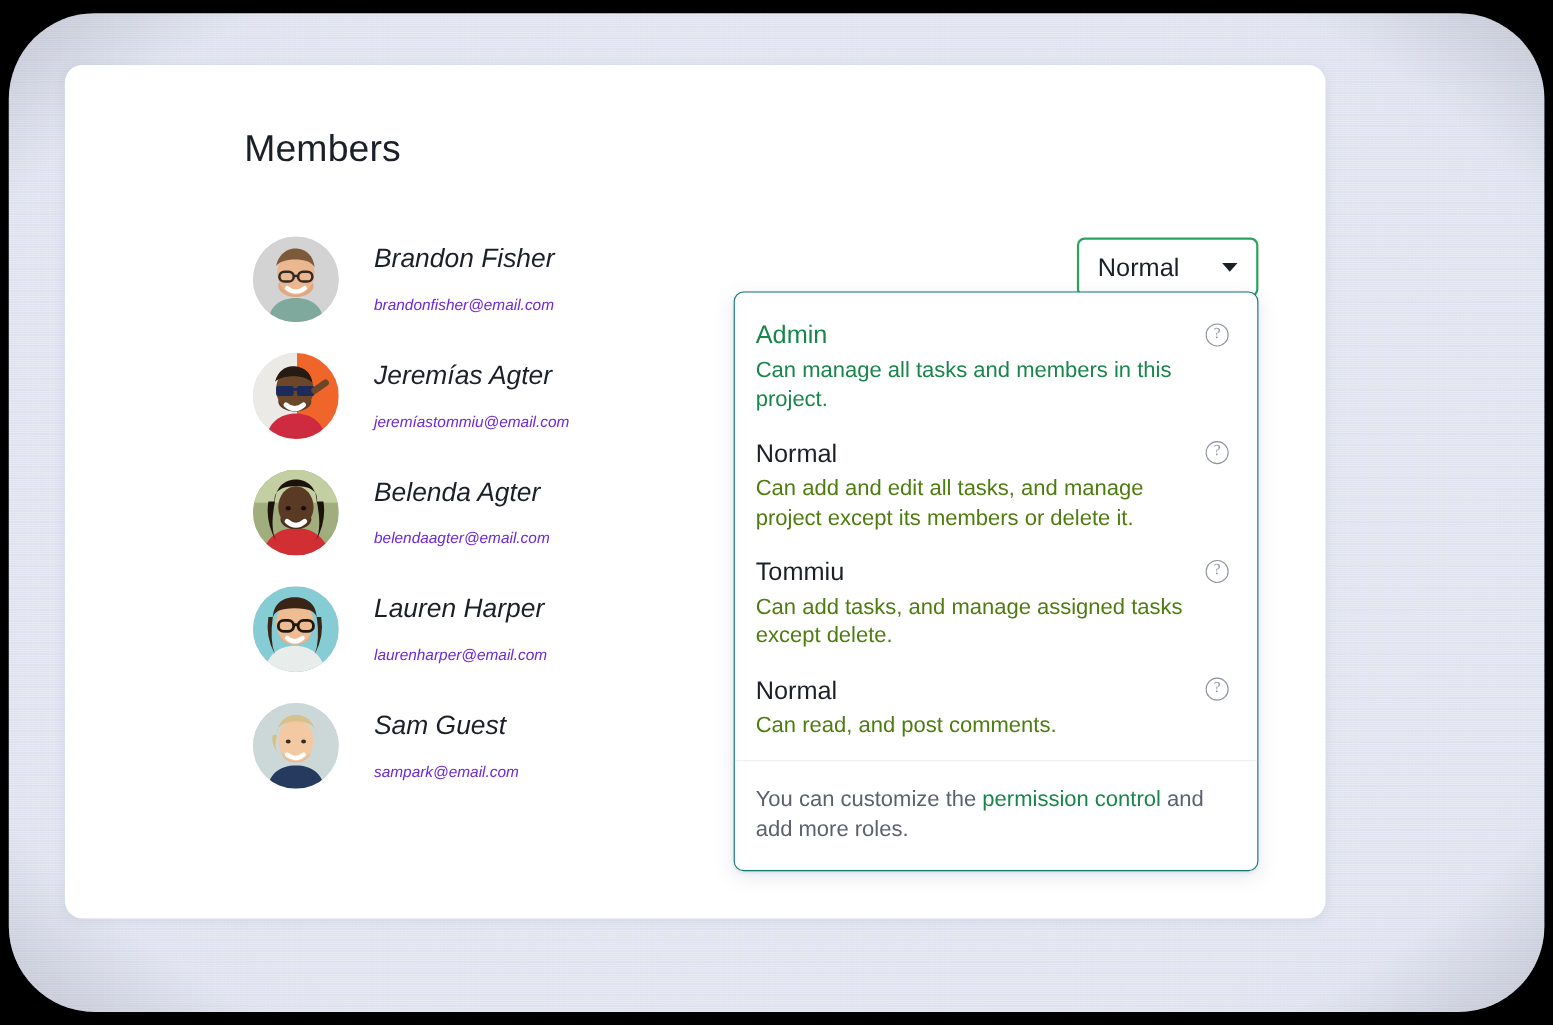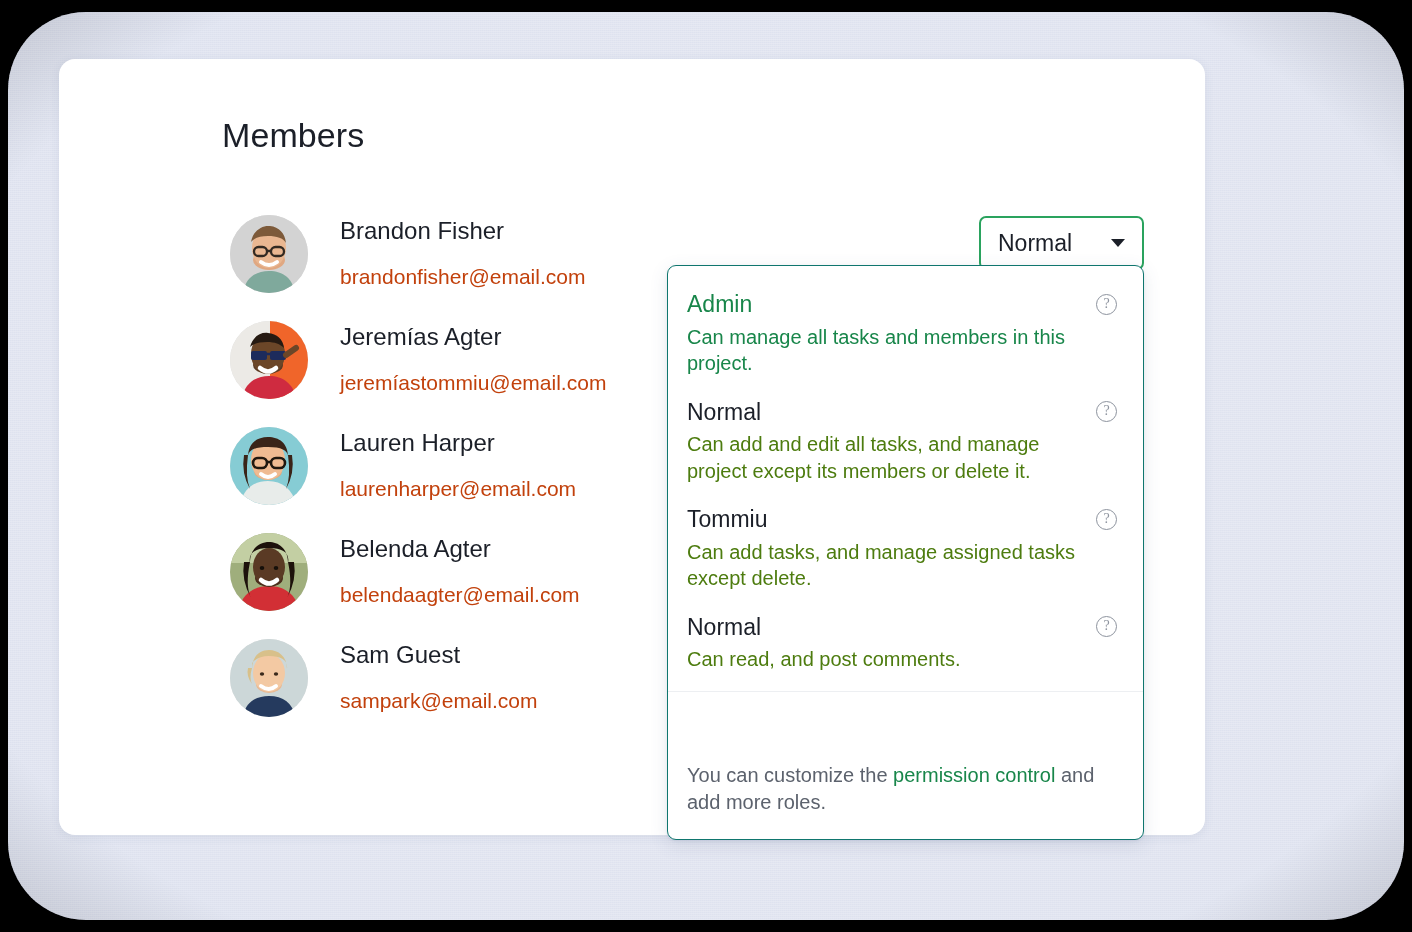--- a/index.html
+++ b/index.html
@@ -88,30 +88,31 @@
     position: relative;
     background: #dcdcdc;
   }
   .avatar svg { display: block; width: 78px; height: 78px; }
 
   .member-text {
     margin-left: 32px;
     display: flex;
     flex-direction: column;
     justify-content: center;
+    font-style: italic;
   }
   .member-name {
     font-size: 24px;
     color: #1b1f28;
     line-height: 1.28;
     white-space: nowrap;
   }
   .member-email {
-    font-size: 21px;
-    color: #c2410c;
+    font-size: 14px;
+    color: #6d28d9;
     line-height: 1.35;
     margin-top: 16px;
     white-space: nowrap;
   }
 
   
   #role-select {
     position: absolute;
     left: 920px; top: 157px;
     width: 165px; height: 54px;
@@ -200,21 +201,20 @@
   }
 
   .menu-footer {
     padding: 22px 26px 24px 19px;
   }
   .menu-footer p {
     font-size: 20px;
     color: #5c626d;
     line-height: 1.34;
     max-width: 420px;
-    margin-top: 48px;
   }
   .menu-footer a {
     color: #18864a;
     text-decoration: none;
     cursor: pointer;
   }
 </style>
 </head>
 <body>
 
@@ -268,20 +268,42 @@
       </div>
       <div class="member-text">
         <div class="member-name">Jeremías Agter</div>
         <div class="member-email">jeremíastommiu@email.com</div>
       </div>
     </div>
 
     <div class="member-row">
       <div class="avatar">
         <svg viewBox="0 0 78 78" xmlns="http://www.w3.org/2000/svg">
+          <rect width="78" height="78" fill="#9fae7c"></rect>
+          <rect y="0" width="78" height="30" fill="#c3cfa3"></rect>
+          <path d="M8 78c4-17 16-25 31-25s27 8 31 25z" fill="#d22f35"></path>
+          <ellipse cx="39" cy="45" rx="14" ry="9" fill="#4a2e1d"></ellipse>
+          <ellipse cx="39" cy="34" rx="16" ry="19" fill="#5a3a24"></ellipse>
+          <path d="M20 30c0-15 10-21 19-21s19 6 19 21c2-10-5-15-19-15s-21 5-19 15z" fill="#1d120b"></path>
+          <path d="M20 29q-5 24 1 36-10-18-7-36z" fill="#1d120b"></path>
+          <path d="M58 29q5 24-1 36 10-18 7-36z" fill="#1d120b"></path>
+          <path d="M31 47q8 7 16 0" stroke="#fff" stroke-width="4.5" fill="none" stroke-linecap="round"></path>
+          <ellipse cx="32" cy="35" rx="2.3" ry="2" fill="#16100a"></ellipse>
+          <ellipse cx="46" cy="35" rx="2.3" ry="2" fill="#16100a"></ellipse>
+        </svg>
+      </div>
+      <div class="member-text">
+        <div class="member-name">Belenda Agter</div>
+        <div class="member-email">belendaagter@email.com</div>
+      </div>
+    </div>
+
+    <div class="member-row">
+      <div class="avatar">
+        <svg viewBox="0 0 78 78" xmlns="http://www.w3.org/2000/svg">
           <rect width="78" height="78" fill="#86ccd4"></rect>
           <path d="M10 78c3-16 14-24 28-24s25 8 28 24z" fill="#e8ecea"></path>
           <ellipse cx="38" cy="44" rx="14" ry="9" fill="#e3a97f"></ellipse>
           <ellipse cx="38" cy="33" rx="17" ry="20" fill="#efbb92"></ellipse>
           <path d="M18 30c0-14 9-20 20-20s20 6 20 20c0-7-7-10-20-10s-20 3-20 10z" fill="#3a2418"></path>
           <path d="M18 28q-3 22 2 34-9-16-6-34z" fill="#3a2418"></path>
           <path d="M58 28q3 22-2 34 9-16 6-34z" fill="#3a2418"></path>
           <rect x="23" y="31" width="14" height="10" rx="5" fill="none" stroke="#20180f" stroke-width="2.6"></rect>
           <rect x="41" y="31" width="14" height="10" rx="5" fill="none" stroke="#20180f" stroke-width="2.6"></rect>
           <path d="M37 35h4" stroke="#20180f" stroke-width="2.6"></path>
@@ -290,42 +312,20 @@
       </div>
       <div class="member-text">
         <div class="member-name">Lauren Harper</div>
         <div class="member-email">laurenharper@email.com</div>
       </div>
     </div>
 
     <div class="member-row">
       <div class="avatar">
         <svg viewBox="0 0 78 78" xmlns="http://www.w3.org/2000/svg">
-          <rect width="78" height="78" fill="#9fae7c"></rect>
-          <rect y="0" width="78" height="30" fill="#c3cfa3"></rect>
-          <path d="M8 78c4-17 16-25 31-25s27 8 31 25z" fill="#d22f35"></path>
-          <ellipse cx="39" cy="45" rx="14" ry="9" fill="#4a2e1d"></ellipse>
-          <ellipse cx="39" cy="34" rx="16" ry="19" fill="#5a3a24"></ellipse>
-          <path d="M20 30c0-15 10-21 19-21s19 6 19 21c2-10-5-15-19-15s-21 5-19 15z" fill="#1d120b"></path>
-          <path d="M20 29q-5 24 1 36-10-18-7-36z" fill="#1d120b"></path>
-          <path d="M58 29q5 24-1 36 10-18 7-36z" fill="#1d120b"></path>
-          <path d="M31 47q8 7 16 0" stroke="#fff" stroke-width="4.5" fill="none" stroke-linecap="round"></path>
-          <ellipse cx="32" cy="35" rx="2.3" ry="2" fill="#16100a"></ellipse>
-          <ellipse cx="46" cy="35" rx="2.3" ry="2" fill="#16100a"></ellipse>
-        </svg>
-      </div>
-      <div class="member-text">
-        <div class="member-name">Belenda Agter</div>
-        <div class="member-email">belendaagter@email.com</div>
-      </div>
-    </div>
-
-    <div class="member-row">
-      <div class="avatar">
-        <svg viewBox="0 0 78 78" xmlns="http://www.w3.org/2000/svg">
           <rect width="78" height="78" fill="#ccd7d8"></rect>
           <path d="M13 78c2-14 12-21 26-21s24 7 26 21z" fill="#253a5e"></path>
           <ellipse cx="39" cy="45" rx="13" ry="9" fill="#e8b994"></ellipse>
           <ellipse cx="39" cy="34" rx="16" ry="19" fill="#f3c9a3"></ellipse>
           <path d="M22 30c0-13 8-19 17-19s18 6 18 19c1-9-6-13-18-13-7 0-13 2-17 7z" fill="#d8c08a"></path>
           <path d="M22 29q-3 10 0 16-6-8-4-16z" fill="#d8c08a"></path>
           <path d="M31 47q8 6 15 0" stroke="#fff" stroke-width="4" fill="none" stroke-linecap="round"></path>
           <ellipse cx="32" cy="35" rx="2.2" ry="1.8" fill="#3a2a1c"></ellipse>
           <ellipse cx="46" cy="35" rx="2.2" ry="1.8" fill="#3a2a1c"></ellipse>
         </svg>

